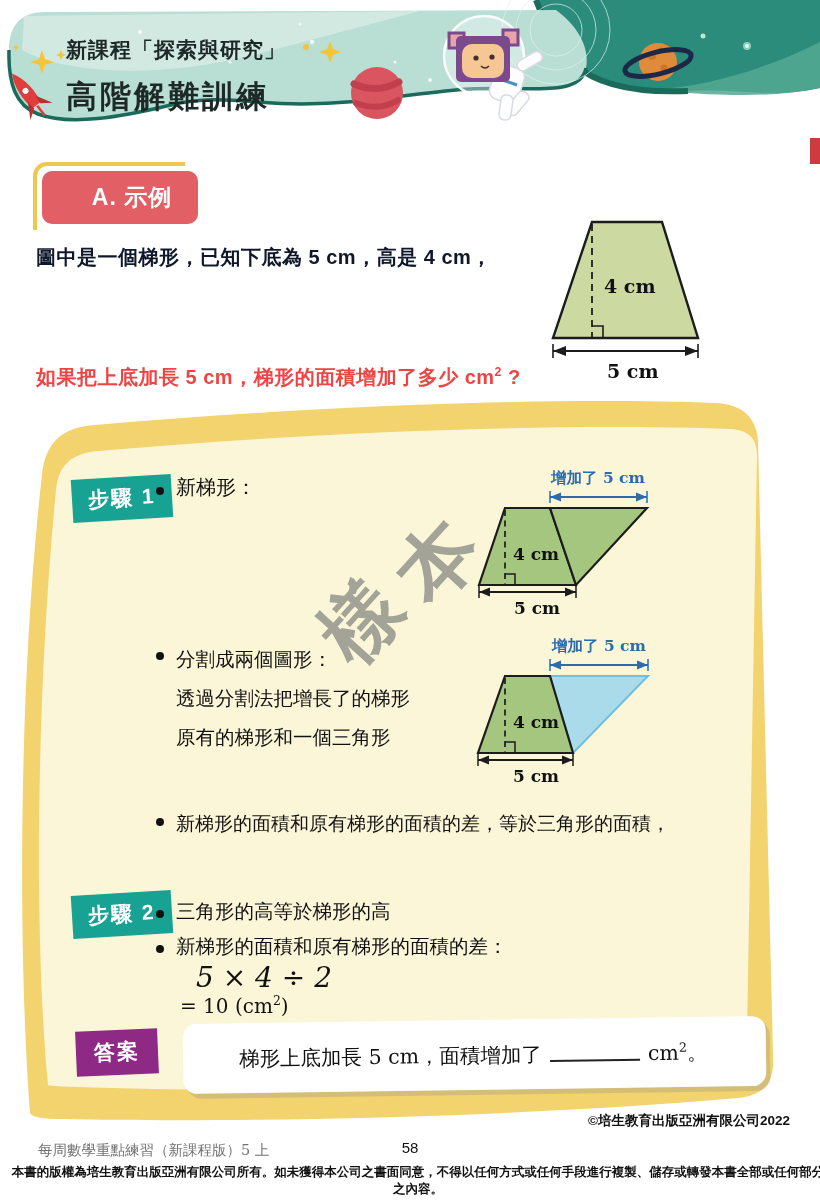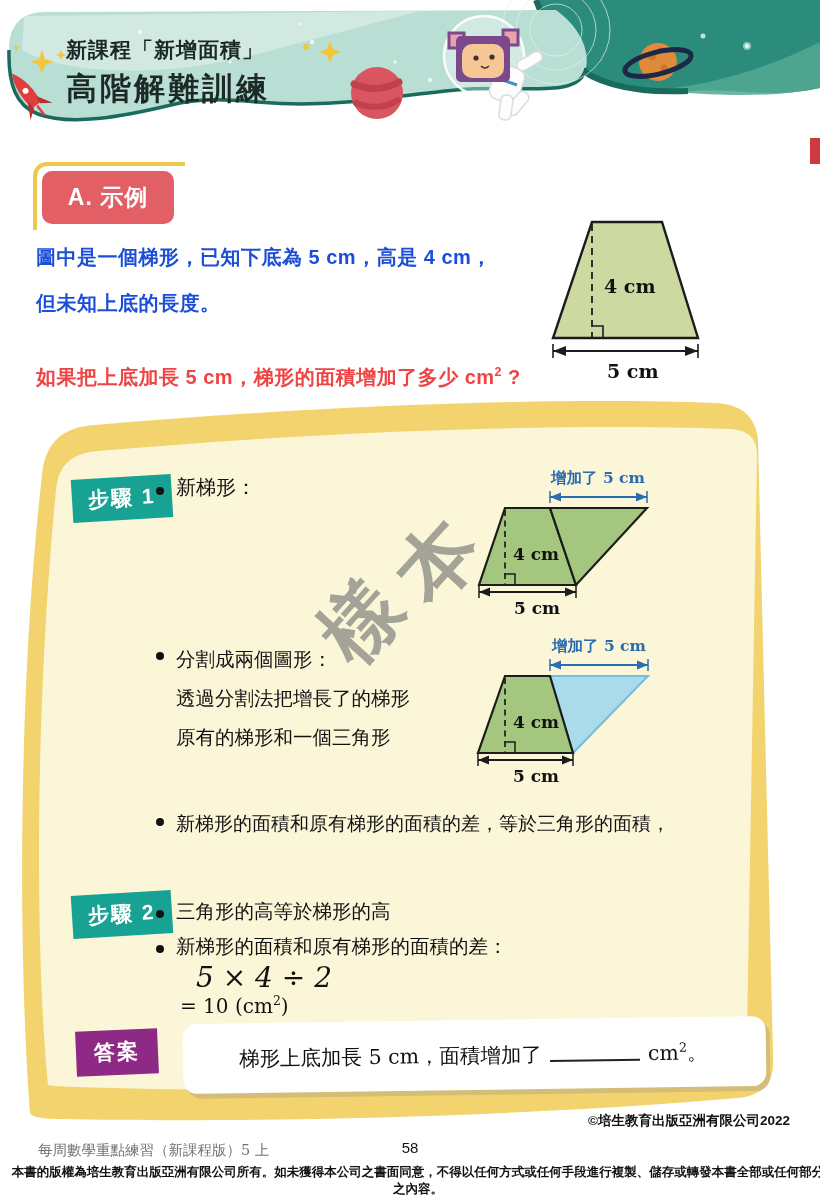--- a/index.html
+++ b/index.html
@@ -2,29 +2,29 @@
 <html><head>
 <meta charset="utf-8">
 <style>
   html,body{margin:0;padding:0;}
   body{width:820px;height:1200px;position:relative;background:#ffffff;overflow:hidden;
        font-family:"Liberation Sans",sans-serif;}
   .abs{position:absolute;}
   
   .banner-title-block{left:66px;top:36px;color:#1d2926;}
   .banner-sub{font-size:21px;font-weight:800;letter-spacing:1px;}
-  .banner-main{font-size:31px;font-weight:900;letter-spacing:3px;margin-top:4px;}
+  .banner-main{font-size:31px;font-weight:900;letter-spacing:3px;margin-top:12px;}
   .edge-tab{left:810px;top:138px;width:10px;height:26px;background:#cf3a40;}
   
   .badge-bracket{left:33px;top:162px;width:148px;height:64px;border-left:4px solid #eec84e;
                  border-top:4px solid #eec84e;border-radius:14px 0 0 0;}
   .badge{left:42px;top:171px;width:132px;height:53px;background:#e25f66;border-radius:10px;
-         color:#fff;font-size:23px;font-weight:700;letter-spacing:1px;text-align:center;line-height:53px;}
-  
-  .intro{left:36px;top:234px;font-size:20px;font-weight:600;color:#1d4ed8;line-height:46px;letter-spacing:0.5px;}
+         color:#fff;font-size:23px;font-weight:700;letter-spacing:1px;text-align:center;line-height:53px;padding-left:24px;}
+  
+  .intro{left:36px;top:234px;font-size:20px;font-weight:600;color:#0f172a;line-height:46px;letter-spacing:0.5px;}
   .question{left:36px;top:352px;font-size:20px;font-weight:600;color:#ef4444;line-height:40px;letter-spacing:0.5px;}
   sup{font-size:0.62em;}
   
   .steplabel{background:#17a294;color:#fff;font-weight:700;font-size:21px;padding:7px 16px 8px;
              letter-spacing:2px;transform:rotate(-3.5deg);}
   .anslabel{background:#8e2a85;color:#fff;font-weight:700;font-size:21px;padding:8px 18px 9px;
             letter-spacing:2px;transform:rotate(-2.5deg);}
   .ser{font-family:"DejaVu Serif",serif;color:#111;}
   .dot{width:8px;height:8px;border-radius:50%;background:#111;}
   .b1{left:176px;top:474px;font-size:20px;}
@@ -121,32 +121,31 @@
   <g>
     <circle cx="658" cy="62" r="19" fill="#e08a3c"></circle>
     <circle cx="652" cy="56" r="4" fill="#cf7327"></circle>
     <circle cx="664" cy="68" r="3.5" fill="#cf7327"></circle>
     <circle cx="661" cy="50" r="2.5" fill="#cf7327"></circle>
     <ellipse cx="658" cy="63" rx="34" ry="11" fill="none" stroke="#1d2747" stroke-width="5" transform="rotate(-14 658 63)"></ellipse>
   </g>
 </svg>
 
 <div class="abs banner-title-block">
-  <div class="banner-sub">新課程「新增面積」</div>
+  <div class="banner-sub">新課程「探索與研究」</div>
   <div class="banner-main">高階解難訓練</div>
 </div>
 
 <div class="abs edge-tab"></div>
 
 <div class="abs badge-bracket"></div>
 <div class="abs badge">A. 示例</div>
 
 <div class="abs intro">
   <div>圖中是一個梯形，已知下底為 5 cm，高是 4 cm，</div>
-  <div>但未知上底的長度。</div>
 </div>
 <div class="abs question"><span>如果把上底加長 5 cm，梯形的面積增加了多少 cm</span><sup>2</sup><span> ?</span></div>
 
 <svg class="abs" style="left:520px;top:208px" width="200" height="178" viewBox="0 0 200 178">
   <polygon points="72,14 142,14 178,130 33,130" fill="#ccdaa1" stroke="#1c1c1c" stroke-width="2.4"></polygon>
   <line x1="72" y1="16" x2="72" y2="130" stroke="#1c1c1c" stroke-width="1.8" stroke-dasharray="7,5"></line>
   <path d="M 72,118 L 83,118 L 83,130" fill="none" stroke="#1c1c1c" stroke-width="1.6"></path>
   <text x="84" y="85" class="figlabel">4 cm</text>
   <line x1="33" y1="143" x2="178" y2="143" stroke="#1c1c1c" stroke-width="2"></line>
   <line x1="33" y1="136" x2="33" y2="150" stroke="#1c1c1c" stroke-width="1.6"></line>

